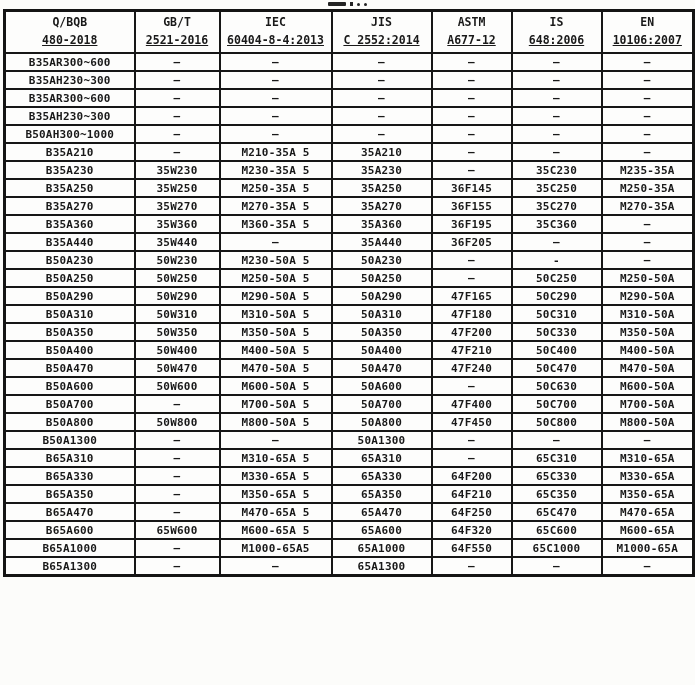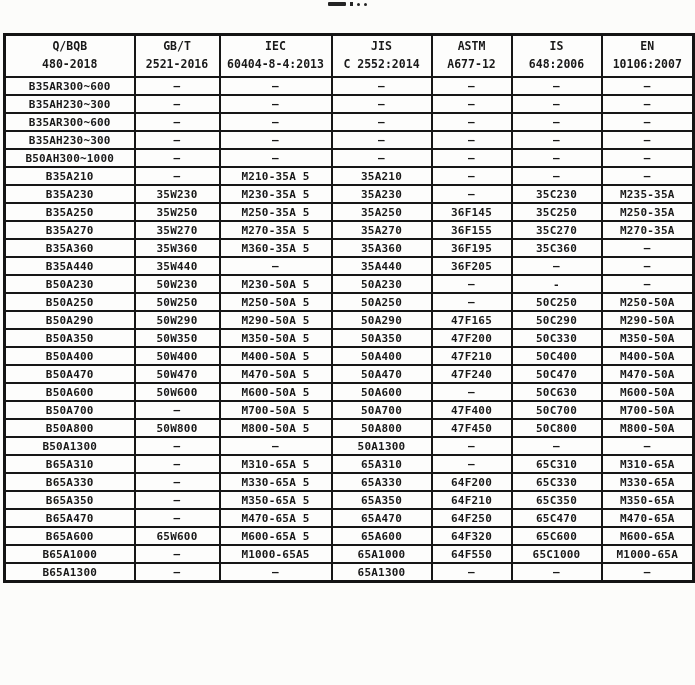--- a/index.html
+++ b/index.html
@@ -19,30 +19,29 @@
   .caption-frag .blob  { width:18px; height:4px; background:#242424; border-radius:1px; }
   .caption-frag .tick  { width:3px;  height:4px; background:#242424; }
   .caption-frag .dot   { width:3px;  height:3px; background:#242424; border-radius:50%; }
 
   table.grades {
     position:absolute; left:3px; top:9px;
     width:689px;
     border-collapse:collapse; table-layout:fixed;
     background:#fdfdfc;
     border:3px solid #141414;
-    margin-top:24px;
   }
   th, td {
     border:2px solid #161616;
     text-align:center; vertical-align:middle;
     color:#191919; font-weight:bold;
     padding:0; overflow:hidden; white-space:nowrap;
   }
   th { height:40px; font-size:11.5px; line-height:1.55; }
-  th .h-code { font-size:11.5px; }
+  th .h-code { font-size:11.5px;text-decoration:underline; }
   td { height:16px; font-size:11px; letter-spacing:0.2px; }
   col.c1{width:130px} col.c2{width:85px} col.c3{width:112px}
   col.c4{width:100px} col.c5{width:80px} col.c6{width:90px} col.c7{width:92px}
 </style>
 </head>
 <body>
 
 <div class="page">
 
   <div class="caption-frag">
@@ -215,20 +214,29 @@
         <tr>
           <td>B50A290</td>
           <td>50W290</td>
           <td>M290-50A 5</td>
           <td>50A290</td>
           <td>47F165</td>
           <td>50C290</td>
           <td>M290-50A</td>
         </tr>
         <tr>
+          <td>B50A310</td>
+          <td>50W310</td>
+          <td>M310-50A 5</td>
+          <td>50A310</td>
+          <td>47F180</td>
+          <td>50C310</td>
+          <td>M310-50A</td>
+        </tr>
+        <tr>
           <td>B50A350</td>
           <td>50W350</td>
           <td>M350-50A 5</td>
           <td>50A350</td>
           <td>47F200</td>
           <td>50C330</td>
           <td>M350-50A</td>
         </tr>
         <tr>
           <td>B50A400</td>

